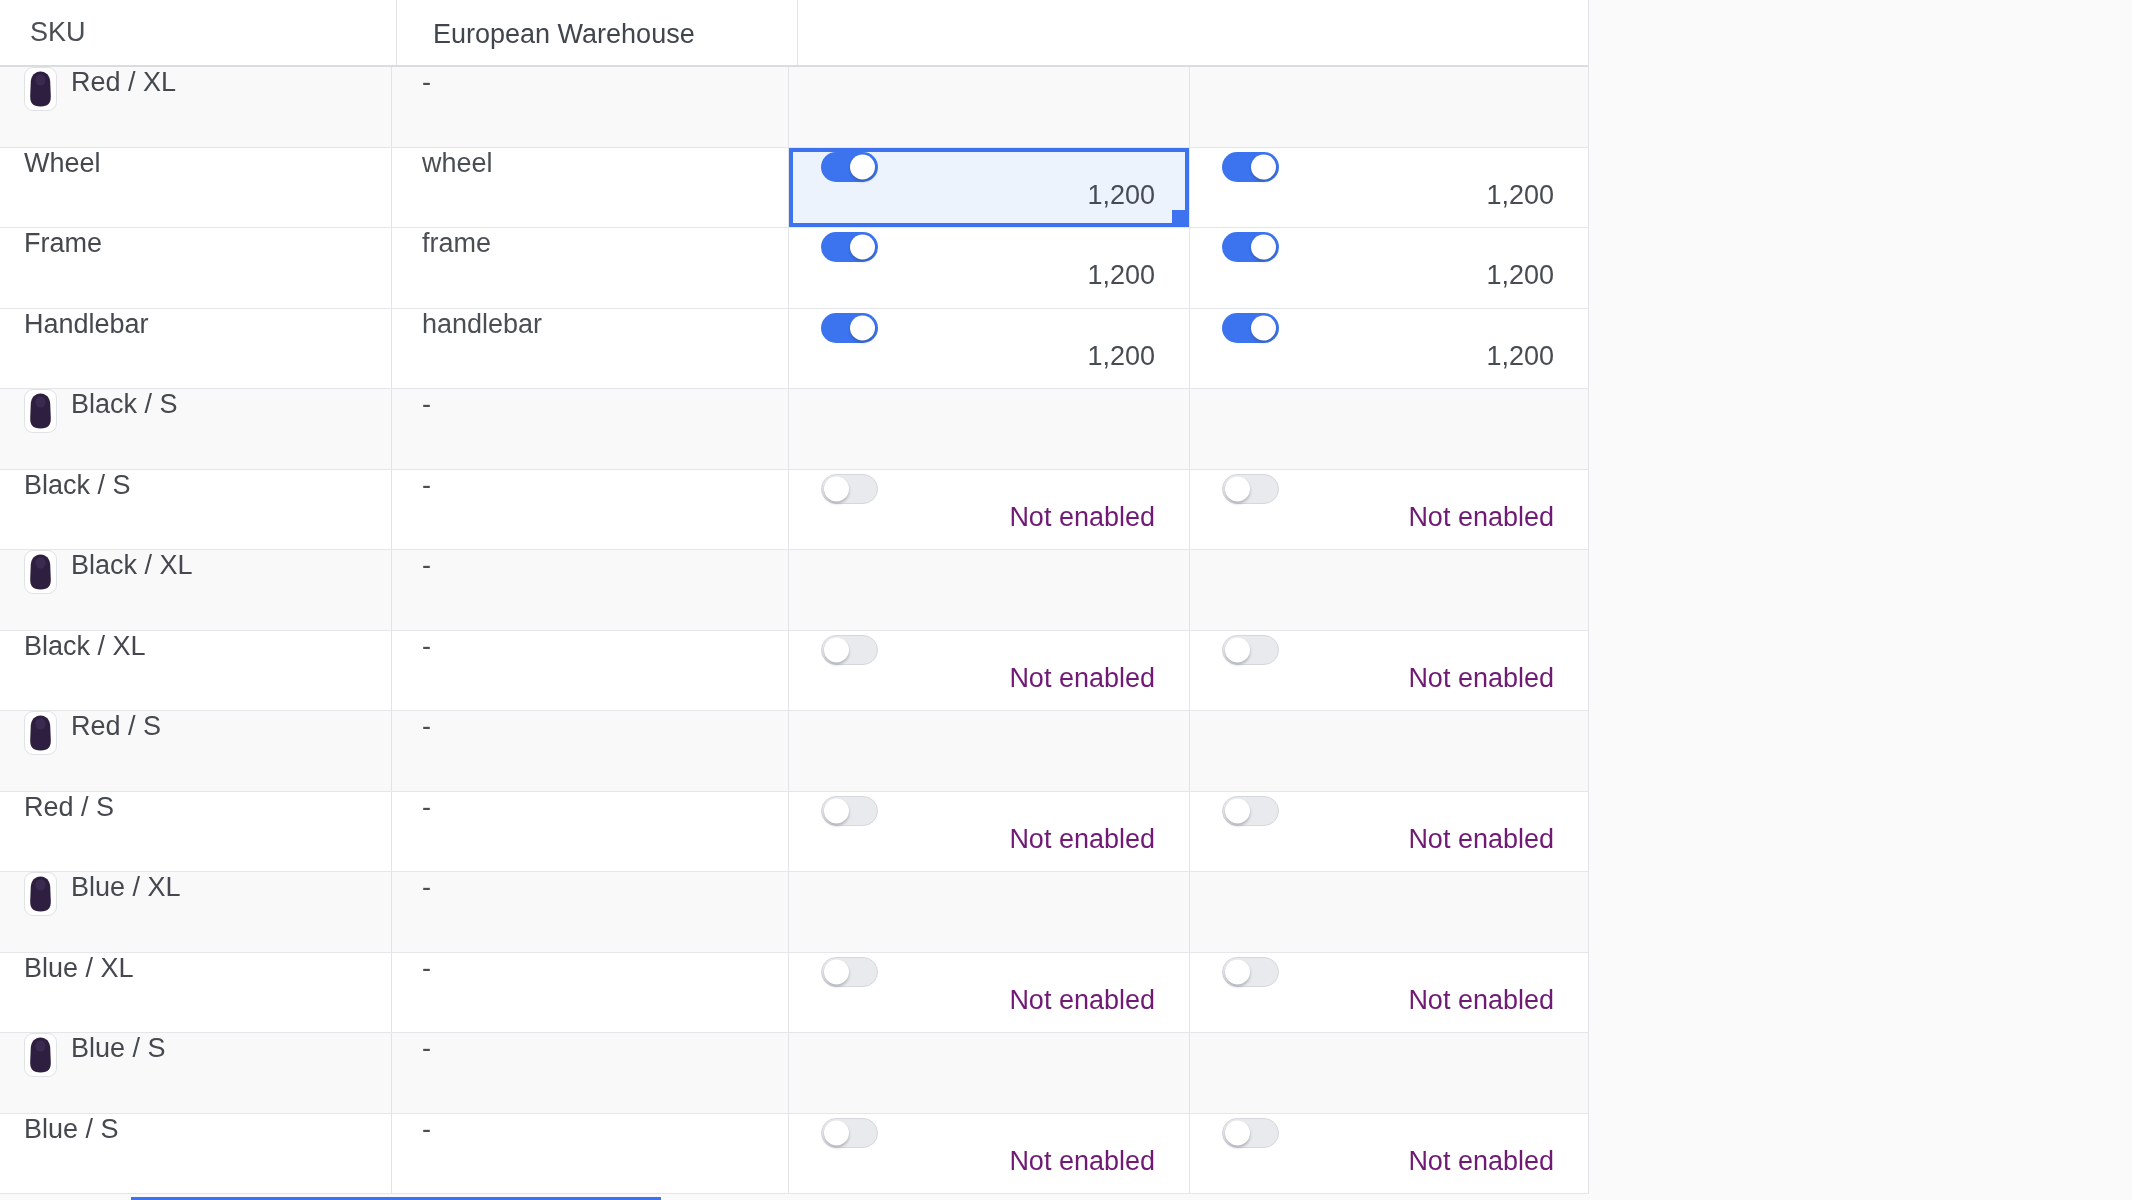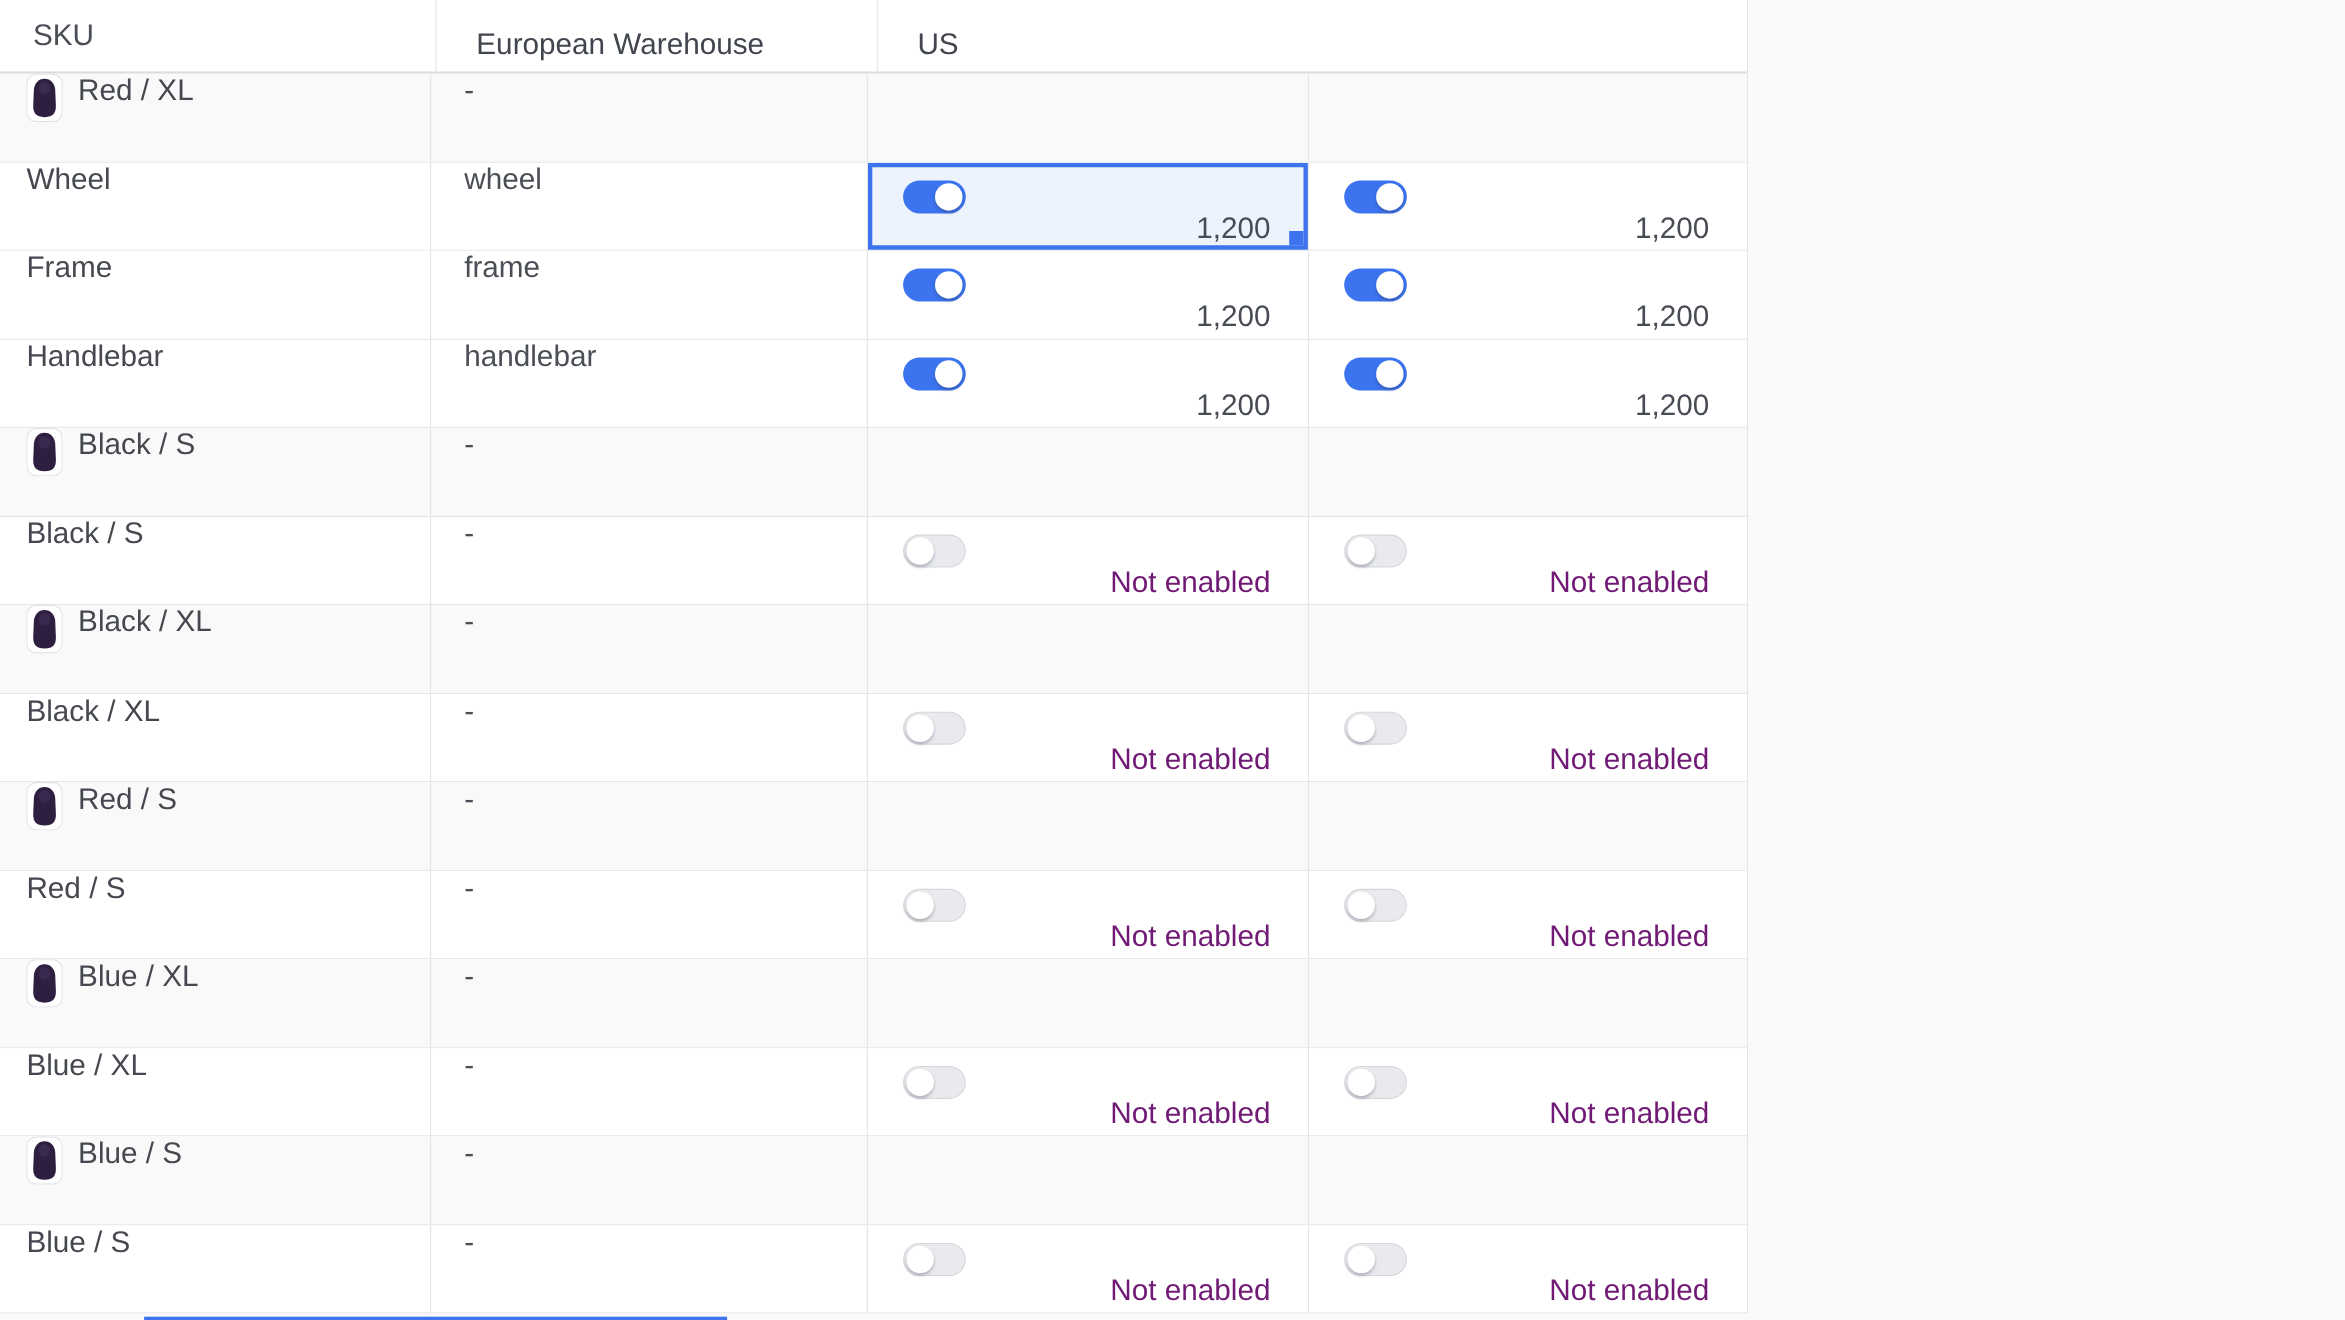--- a/index.html
+++ b/index.html
@@ -46,21 +46,21 @@
   .row.group{background:#f9f9fa;}
   .cell{
     box-sizing:border-box;
     display:flex;
     border-right:1px solid #e3e4e8;
     height:100%;
     overflow:hidden;
   }
   .c-title{width:392px;padding-left:24px;gap:14px;}
   .c-sku{width:397px;padding-left:30px;color:#4a4e55;}
-  .c-qty{width:401px;padding:16px 34px 0 32px;justify-content:space-between;}
+  .c-qty{width:401px;padding:4px 34px 0 32px;justify-content:space-between;}
   .c-last{width:398px;border-right:none;}
   .hcell.c-title{padding-left:24px;}
   .hcell.c-sku{padding-left:30px;text-align:center;}
   .hcell.c-qty{justify-content:flex-start;padding-left:36px;}
   .txt{color:#45494f;white-space:nowrap;}
   .thumb{flex:0 0 auto;display:flex;}
   .toggle{
     flex:0 0 auto;
     width:57px;height:30px;border-radius:16px;
     position:relative;display:inline-block;
@@ -97,21 +97,20 @@
 </style>
 </head>
 <body>
 
 <div class="stage">
   <div class="sheet">
 
     <div class="hrow">
       <div class="hcell c-sku">SKU</div>
       <div class="hcell c-qty">European Warehouse</div>
-      <div class="hcell c-qty c-last">US</div>
     </div>
 
     <div class="row group">
       <div class="cell c-title">
         <span class="thumb">
           <svg width="33" height="44" viewBox="0 0 33 44">
               <rect x="0.5" y="0.5" width="32" height="43" rx="8.5" fill="#ffffff" stroke="#e1e2e6"></rect>
               <path d="M16.5 4.5 C11 4.5 7.2 8.8 6.8 14.5 L6.2 29 C6 35.5 8.5 39.5 16.5 39.5 C24.5 39.5 27 35.5 26.8 29 L26.2 14.5 C25.8 8.8 22 4.5 16.5 4.5 Z" fill="#2e1f40"></path>
               <path d="M11.5 13 C11.5 9.5 13.5 7.5 16.5 7.5 C19.5 7.5 21.5 9.5 21.5 13 C21.5 16.5 19.5 18.5 16.5 18.5 C13.5 18.5 11.5 16.5 11.5 13 Z" fill="#3a2a50"></path>
             </svg>

